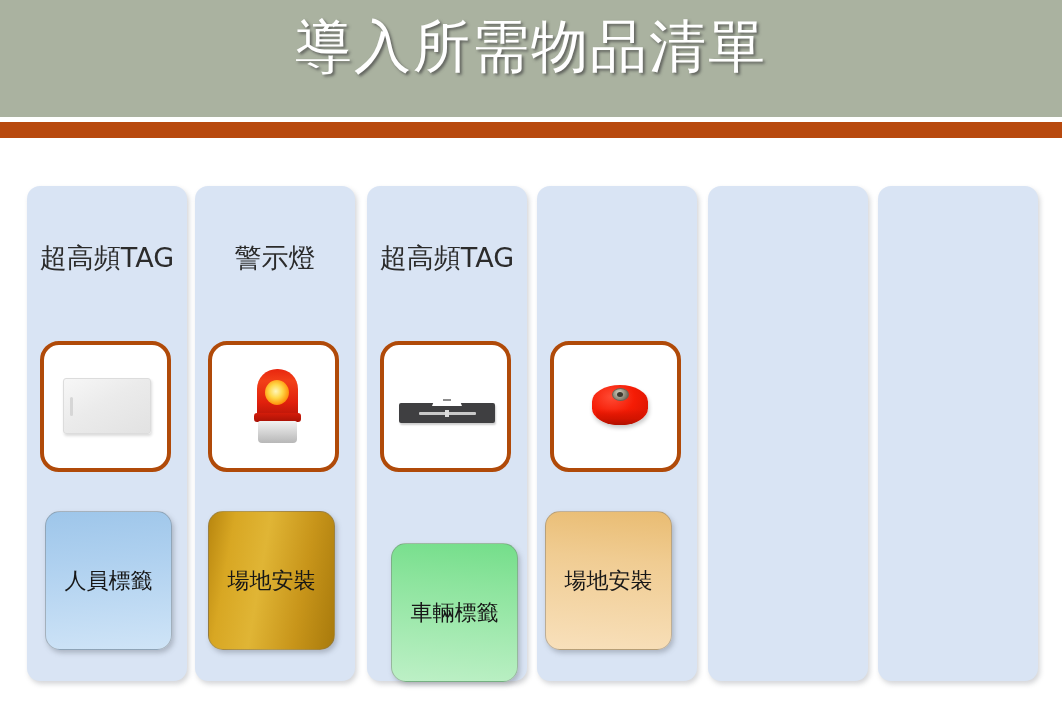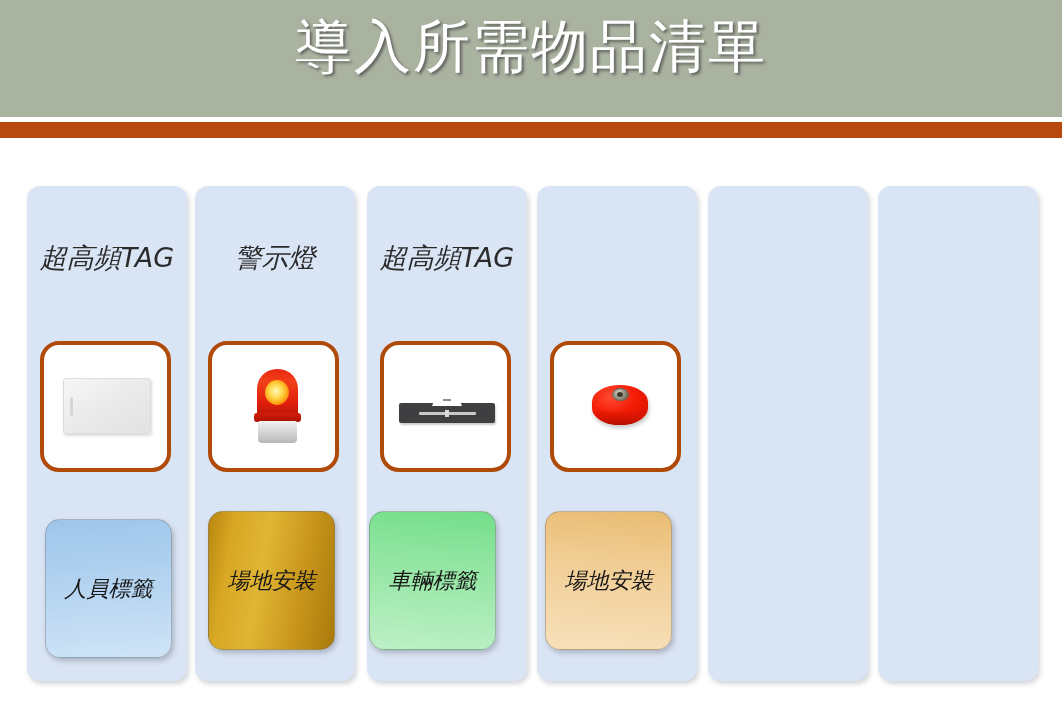--- a/index.html
+++ b/index.html
@@ -46,21 +46,20 @@
     height: 16px;
     background: #b8490e;
   }
 
   
   .cards {
     position: absolute;
     left: 0; top: 186px;
     width: 962px;
     height: 495px;
-    font-style: italic;
   }
   .card {
     position: absolute;
     top: 0;
     width: 160px;
     height: 495px;
     background: #d9e4f4;
     border-radius: 13px;
     box-shadow: 2px 3px 5px rgba(120,125,135,0.32);
   }
@@ -246,23 +245,23 @@
     align-items: center;
     justify-content: center;
   }
   .label-text {
     font-size: 22px;
     line-height: 26px;
     color: #171717;
     font-family: "DejaVu Sans", "Liberation Sans", sans-serif;
     white-space: nowrap;
   }
-  .lb-blue  { left: 18px; background: linear-gradient(175deg, #9ec6ea 0%, #aed0ef 35%, #cfe4f7 100%); margin-top: 8px; }
+  .lb-blue  { left: 18px; background: linear-gradient(175deg, #9ec6ea 0%, #aed0ef 35%, #cfe4f7 100%); }
   .lb-gold  { left: 13px; background: linear-gradient(100deg, #b8860f 0%, #d8a723 18%, #e0b535 42%, #c8951a 72%, #a87a0c 100%); }
-  .lb-green { left: 2px; background: linear-gradient(185deg, #74de8a 0%, #8ce49d 30%, #bdf0c6 100%); }
+  .lb-green { left: 24px; background: linear-gradient(185deg, #74de8a 0%, #8ce49d 30%, #bdf0c6 100%); margin-top: 32px; }
   .lb-tan   { left: 8px;  background: linear-gradient(185deg, #e9bc72 0%, #f0cc92 35%, #f8e0bb 100%); }
 </style>
 </head>
 <body>
 
 <div class="slide">
 
   <div class="header-band"></div>
   <div class="header-title">導入所需物品清單</div>
   <div class="header-rule"></div>

